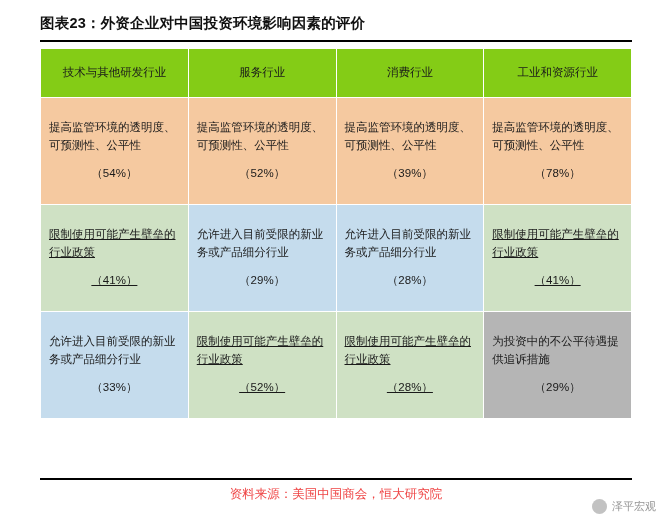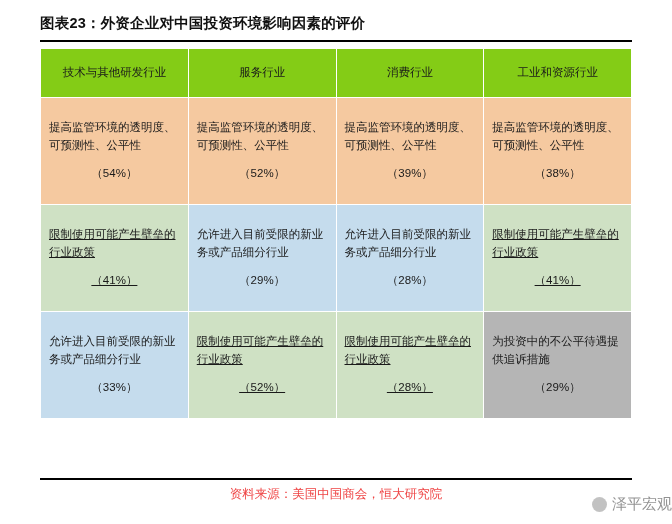--- a/index.html
+++ b/index.html
@@ -103,27 +103,27 @@
     top: 244px;
     width: 120px;
     text-align: center;
     font-size: 11px;
     color: rgba(120,120,120,0.45);
     pointer-events: none;
     user-select: none;
   }
   .watermark-br {
     position: absolute;
-    right: 0;
+    right: 16px;
     bottom: 10px;
     display: flex;
     align-items: center;
     gap: 5px;
     color: rgba(110,110,110,0.75);
-    font-size: 15px;
+    font-size: 11px;
     pointer-events: none;
     user-select: none;
   }
   .wm-logo {
     width: 15px; height: 15px;
     border-radius: 50%;
     background: rgba(120,120,120,0.45);
     display: inline-block;
   }
 </style>
@@ -155,21 +155,21 @@
           <td class="cell c-orange">
             <span>提高监管环境的透明度、可预测性、公平性</span>
             <span class="pct">（52%）</span>
           </td>
           <td class="cell c-orange">
             <span>提高监管环境的透明度、可预测性、公平性</span>
             <span class="pct">（39%）</span>
           </td>
           <td class="cell c-orange">
             <span>提高监管环境的透明度、可预测性、公平性</span>
-            <span class="pct">（38%）</span>
+            <span class="pct">（78%）</span>
           </td>
         </tr>
 
         <tr>
           <td class="cell c-green">
             <span>限制使用可能产生壁垒的行业政策</span>
             <span class="pct">（41%）</span>
           </td>
           <td class="cell c-blue">
             <span>允许进入目前受限的新业务或产品细分行业</span>

